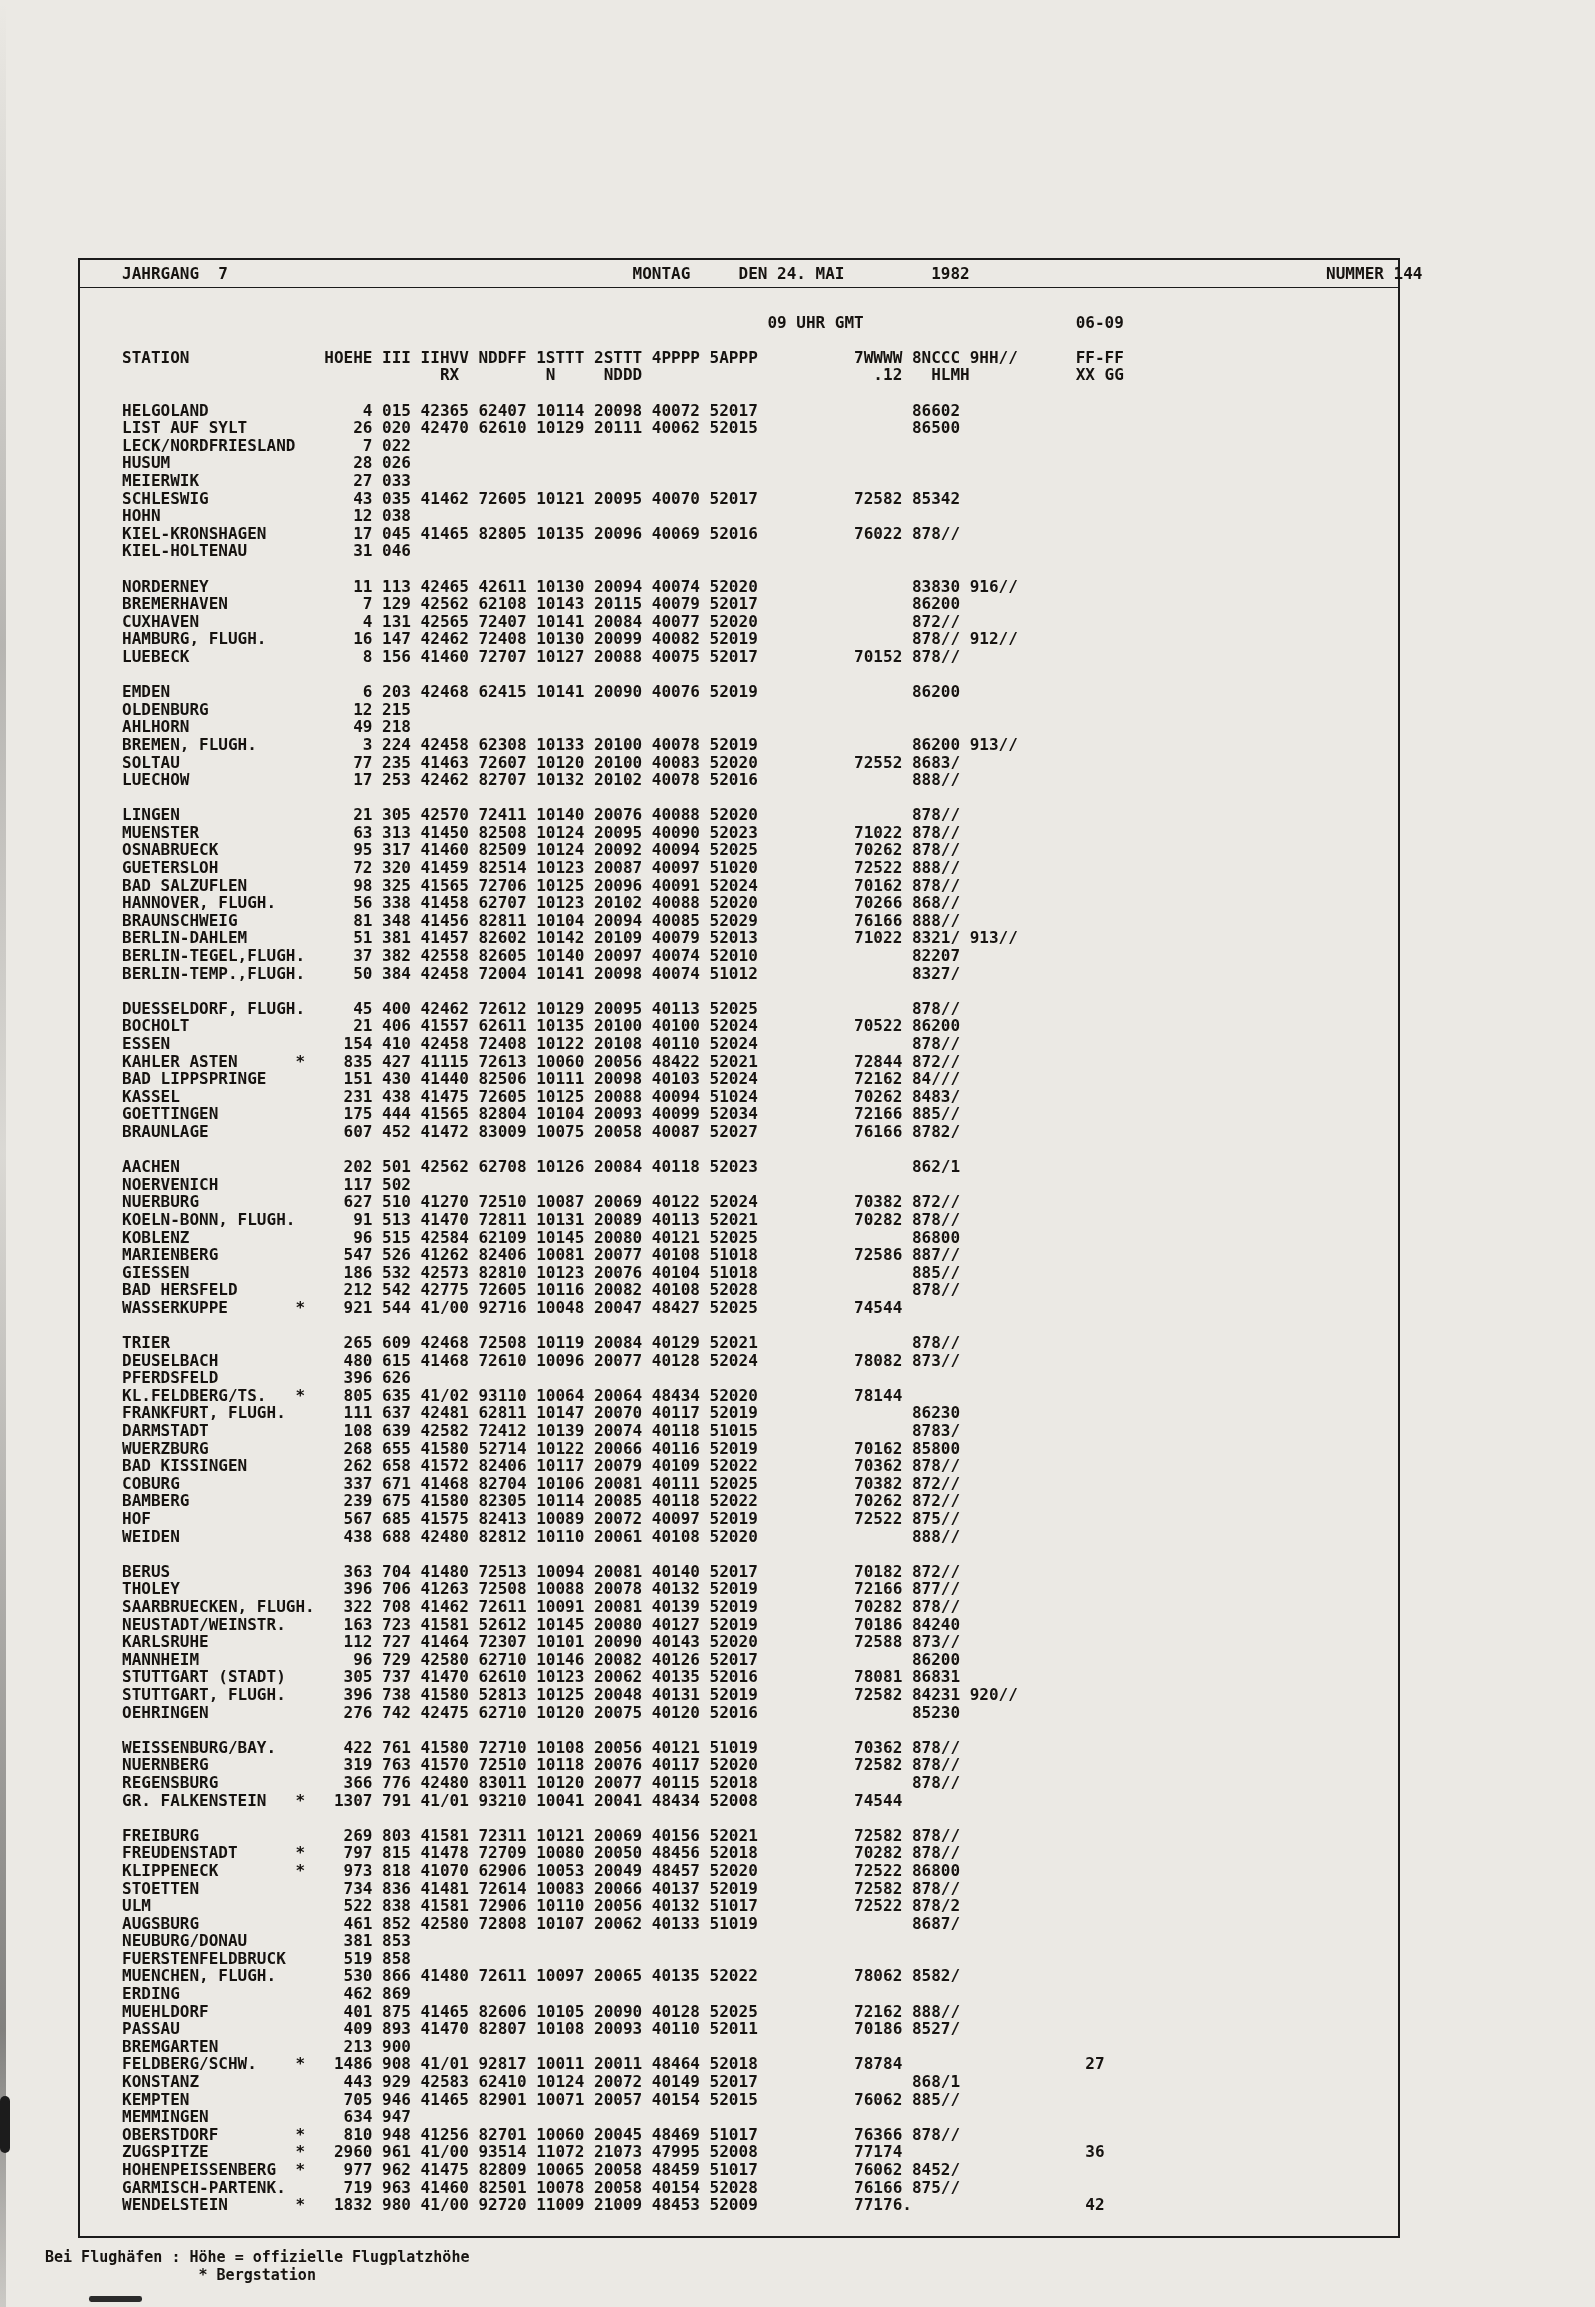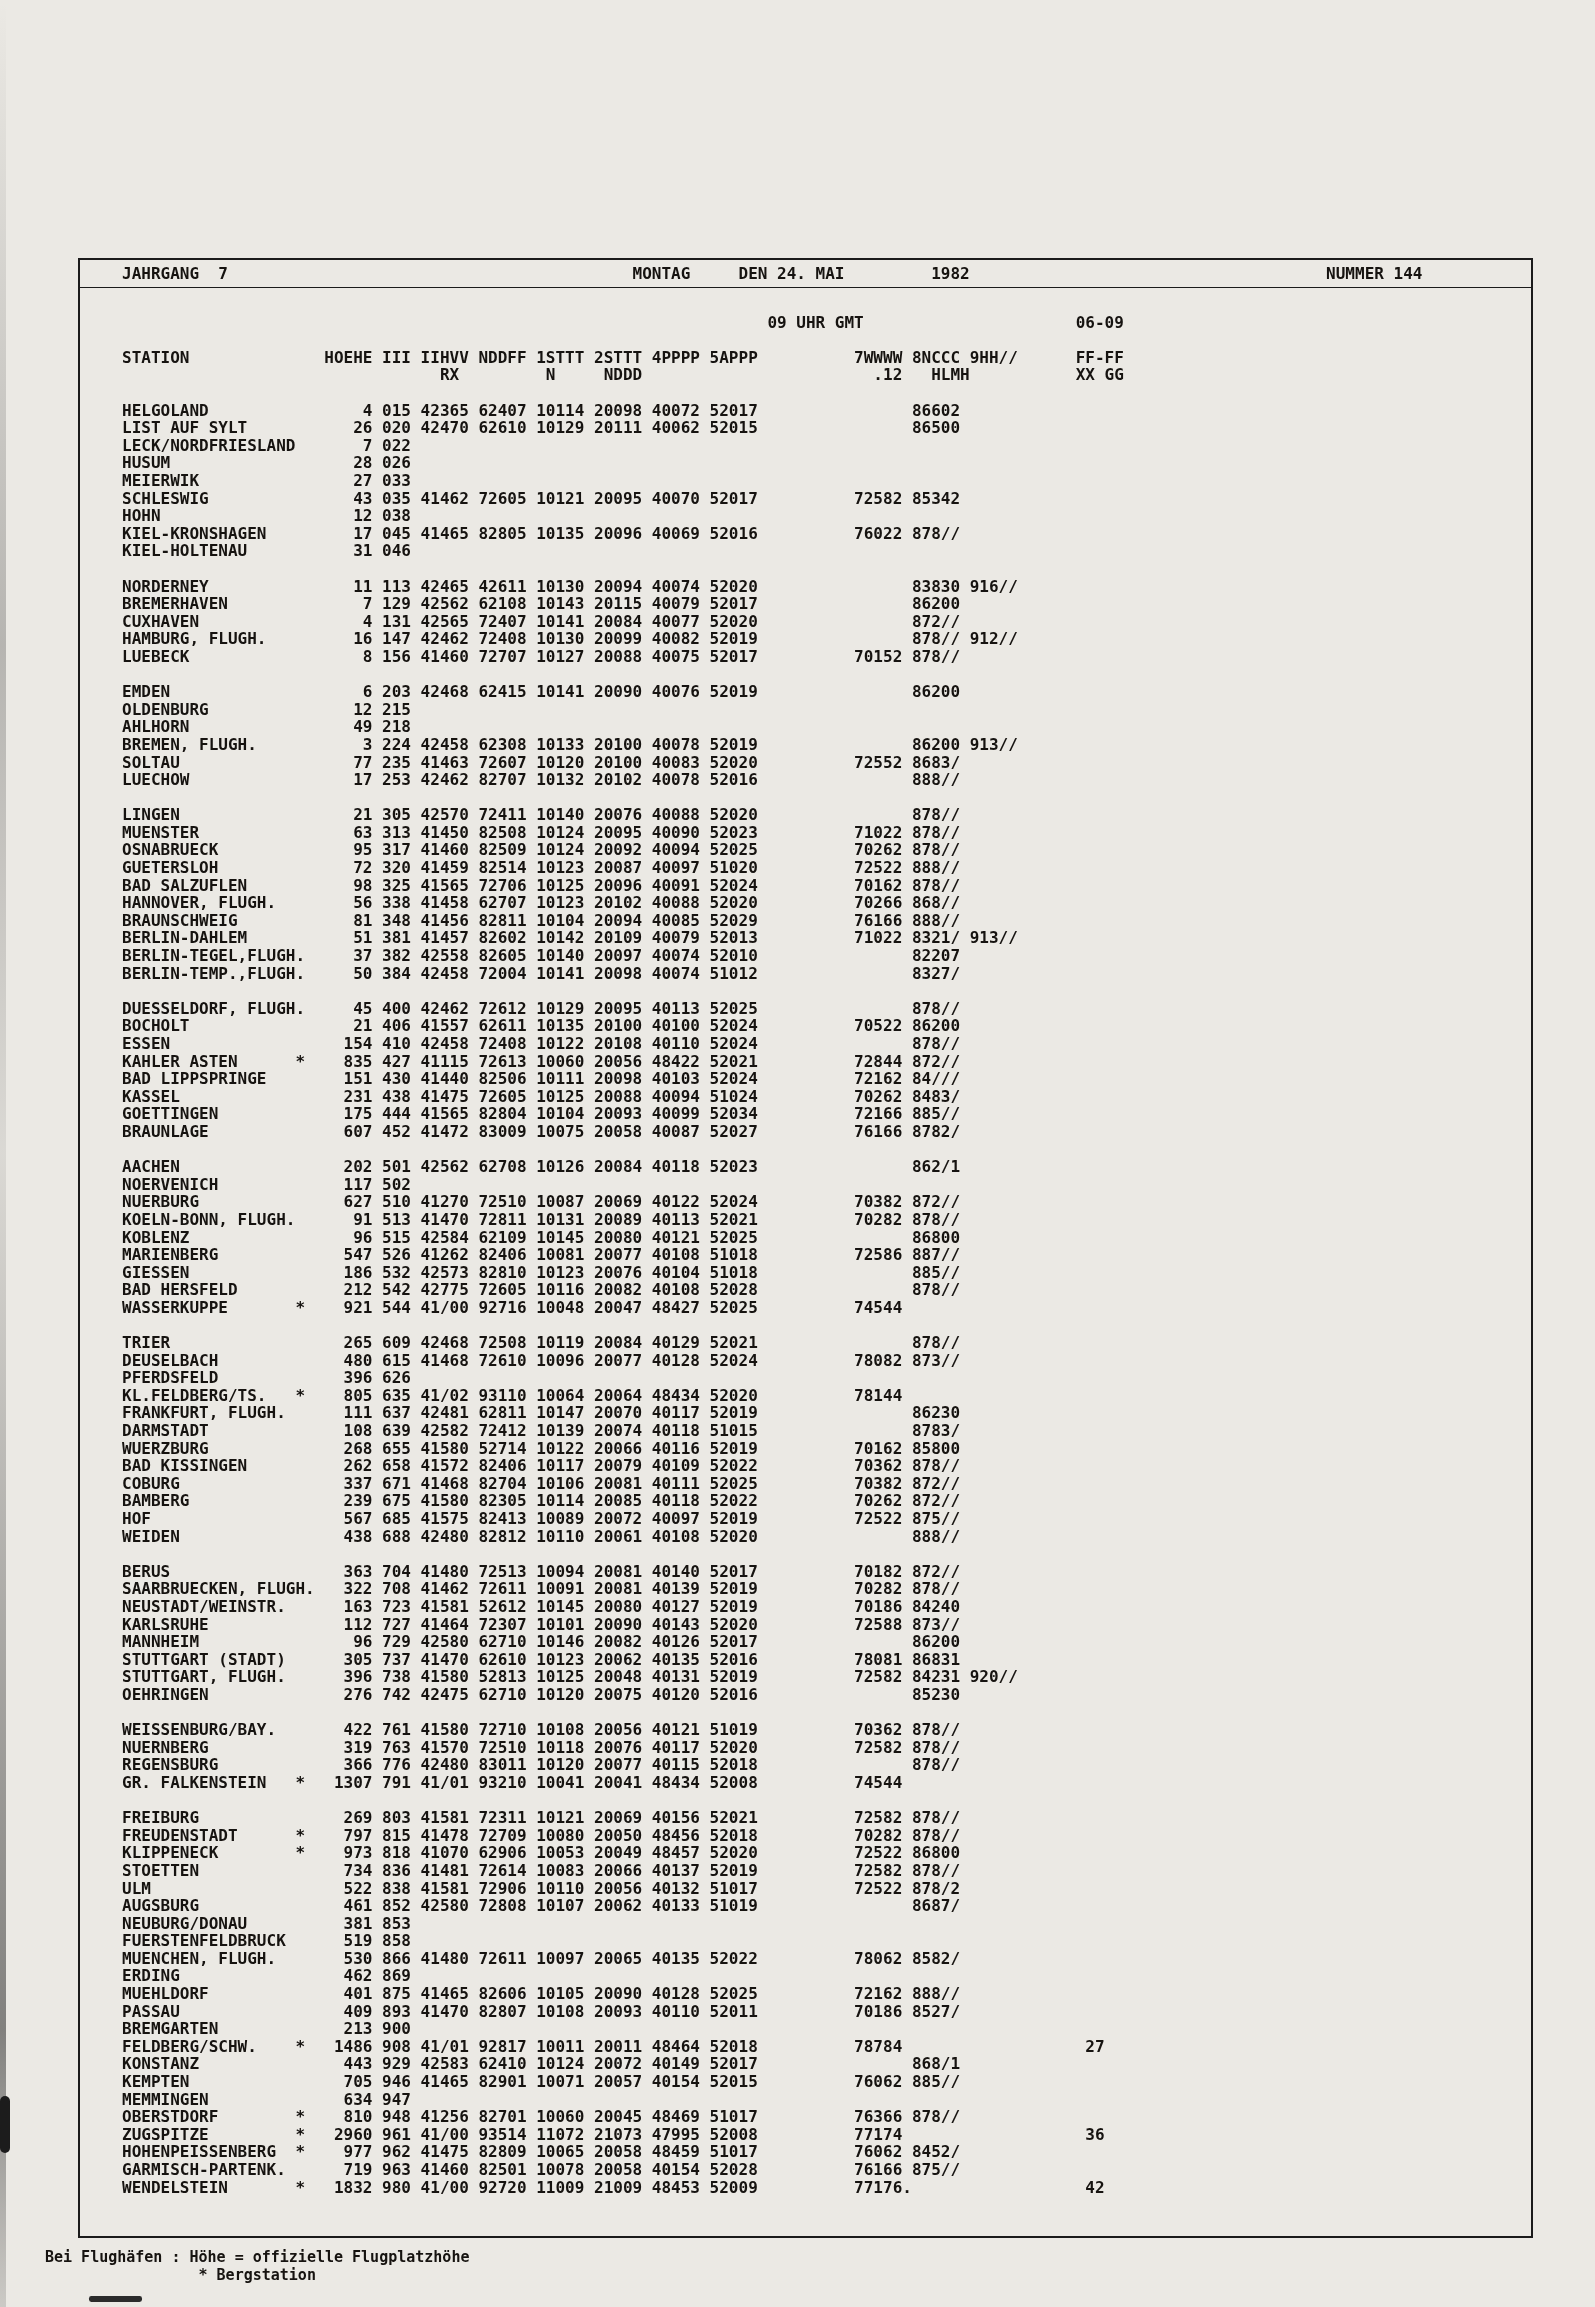--- a/index.html
+++ b/index.html
@@ -9,21 +9,21 @@
     font-family:"DejaVu Sans Mono", monospace;
     color:#161310;
   }
   .page{position:absolute;inset:0;}
   
   .scan-edge{position:absolute;left:0;top:0;width:6.4px;height:2307px;
     background:linear-gradient(180deg,rgba(25,25,25,0) 0%,rgba(25,25,25,.25) 28%,rgba(25,25,25,.08) 50%,rgba(25,25,25,.5) 88%,rgba(25,25,25,.15) 100%);}
   .scan-blob{position:absolute;left:0;top:2096px;width:10.4px;height:57px;background:#1c1c1c;border-radius:5.6px;}
   .scan-dash{position:absolute;left:89px;top:2296px;width:53px;height:6.4px;background:#2b2b2b;border-radius:2.4px;}
   
-  .frame{position:absolute;left:78px;top:258px;width:1455px;height:1980px;
+  .frame{position:absolute;left:78px;top:258px;width:1322px;height:1980px;
     box-sizing:border-box;border:2.4px solid #1b1b1b;}
   .masthead{height:22.3px;line-height:22.3px;padding:3.2px 0 1.6px 42px;
     white-space:pre;font-size:16px;font-weight:700;}
   .rule{border-top:1.6px solid #1b1b1b;margin:0;}
   .body{padding:8px 0 0 42px;}
   .ln{white-space:pre;height:17.6px;line-height:17.6px;font-size:16px;font-weight:700;}
   
   .footnotes{position:absolute;left:45px;top:2248px;text-align:center;}
   .fn{white-space:pre;font-size:15px;line-height:18.3px;font-weight:700;}
 </style>
@@ -105,20 +105,21 @@
         <div class="ln">FRANKFURT, FLUGH.      111 637 42481 62811 10147 20070 40117 52019                86230</div>
         <div class="ln">DARMSTADT              108 639 42582 72412 10139 20074 40118 51015                8783/</div>
         <div class="ln">WUERZBURG              268 655 41580 52714 10122 20066 40116 52019          70162 85800</div>
         <div class="ln">BAD KISSINGEN          262 658 41572 82406 10117 20079 40109 52022          70362 878//</div>
         <div class="ln">COBURG                 337 671 41468 82704 10106 20081 40111 52025          70382 872//</div>
         <div class="ln">BAMBERG                239 675 41580 82305 10114 20085 40118 52022          70262 872//</div>
         <div class="ln">HOF                    567 685 41575 82413 10089 20072 40097 52019          72522 875//</div>
         <div class="ln">WEIDEN                 438 688 42480 82812 10110 20061 40108 52020                888//</div>
         <div class="ln"></div>
         <div class="ln">BERUS                  363 704 41480 72513 10094 20081 40140 52017          70182 872//</div>
+        <div class="ln">THOLEY                 396 706 41263 72508 10088 20078 40132 52019          72166 877//</div>
         <div class="ln">SAARBRUECKEN, FLUGH.   322 708 41462 72611 10091 20081 40139 52019          70282 878//</div>
         <div class="ln">NEUSTADT/WEINSTR.      163 723 41581 52612 10145 20080 40127 52019          70186 84240</div>
         <div class="ln">KARLSRUHE              112 727 41464 72307 10101 20090 40143 52020          72588 873//</div>
         <div class="ln">MANNHEIM                96 729 42580 62710 10146 20082 40126 52017                86200</div>
         <div class="ln">STUTTGART (STADT)      305 737 41470 62610 10123 20062 40135 52016          78081 86831</div>
         <div class="ln">STUTTGART, FLUGH.      396 738 41580 52813 10125 20048 40131 52019          72582 84231 920//</div>
         <div class="ln">OEHRINGEN              276 742 42475 62710 10120 20075 40120 52016                85230</div>
         <div class="ln"></div>
         <div class="ln">WEISSENBURG/BAY.       422 761 41580 72710 10108 20056 40121 51019          70362 878//</div>
         <div class="ln">NUERNBERG              319 763 41570 72510 10118 20076 40117 52020          72582 878//</div>

